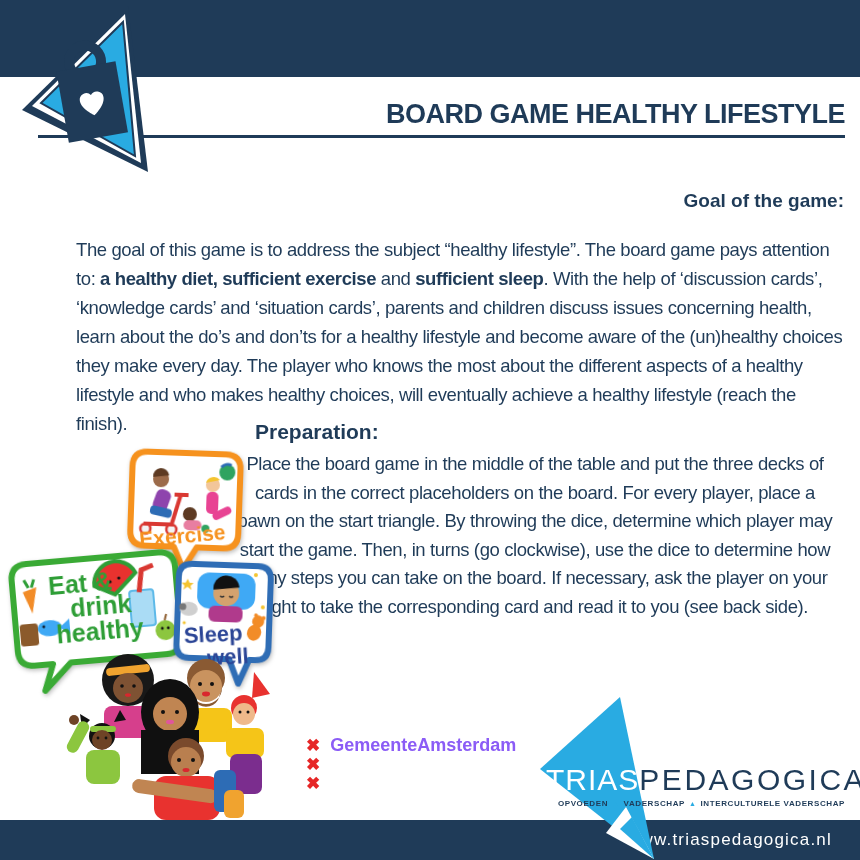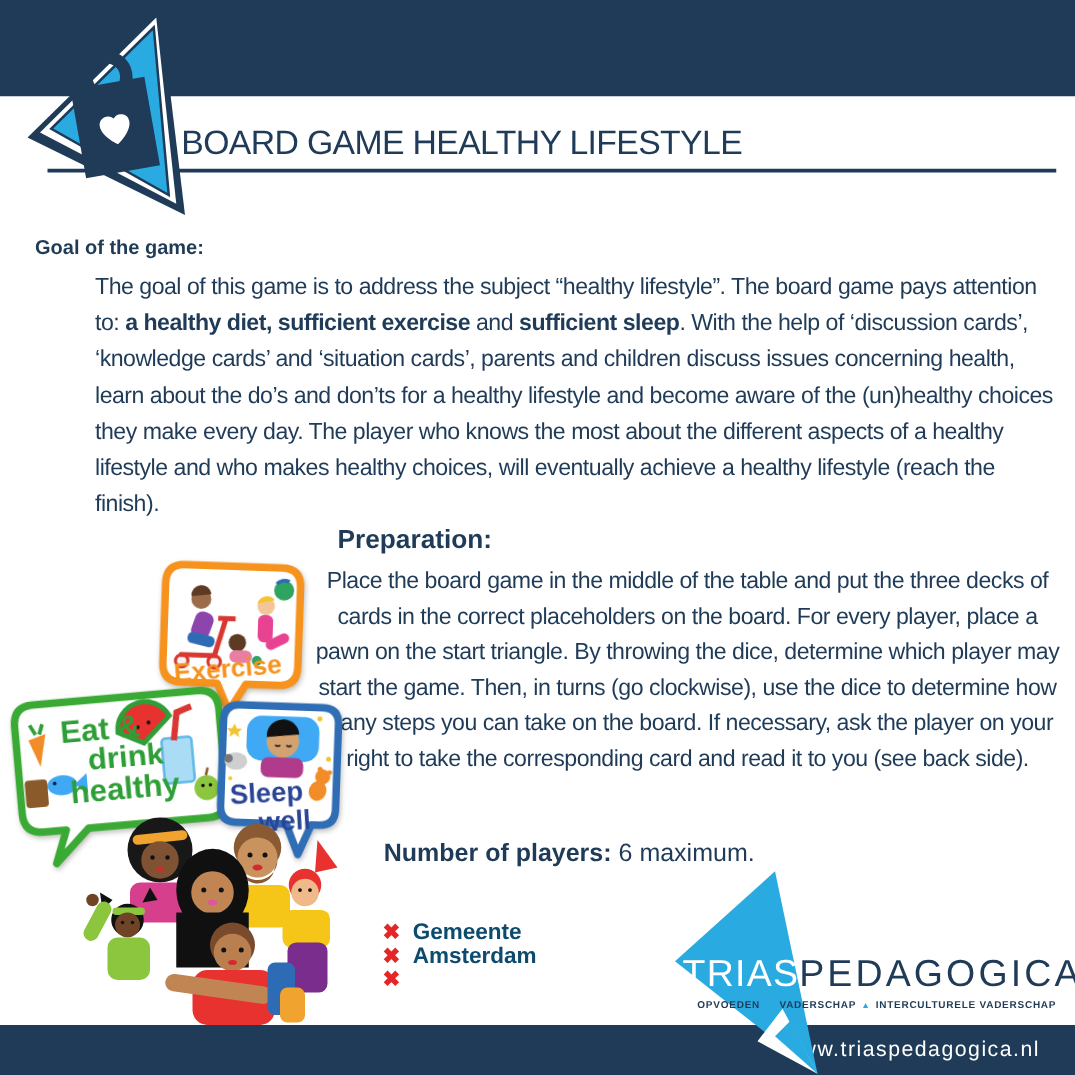--- a/index.html
+++ b/index.html
@@ -10,33 +10,33 @@
   }
 
   
   .top-bar { position:absolute; left:0; top:0; width:860px; height:77px; background:#1f3b58; z-index:1; }
   .top-title {
     position:absolute; left:0; top:0; width:860px; height:77px; line-height:77px;
     text-align:center; color:#ffffff; font-size:26px; font-weight:400; letter-spacing:4px;
   }
   .logo-mark { position:absolute; left:22px; top:6px; width:142px; height:166px; z-index:5; }
   .subtitle {
-    position:absolute; right:15px; top:99px; width:700px; 
-    font-size:27px; font-weight:normal; letter-spacing:-0.5px; color:#1f3b58; z-index:2;
+    position:absolute; right:15px; top:99px; width:700px; text-align:right;
+    font-size:27px; font-weight:bold; letter-spacing:-0.5px; color:#1f3b58; z-index:2;
   }
   .rule { position:absolute; left:38px; top:135px; width:807px; height:3px; background:#1f3b58; z-index:1; }
 
   
   .goal { position:absolute; left:28px; top:190px; width:816px; z-index:2; }
-  .goal h2 { font-size:16px; font-weight:bold; margin-bottom:6px; }
+  .goal h2 { font-size:19px; font-weight:bold; margin-bottom:23px;text-align:right; }
   .goal p  { font-size:18.5px; line-height:29px; letter-spacing:-0.4px;margin-left:48px; }
   .goal b  { font-weight:bold; }
 
   
-  .prep { position:absolute; left:250px; top:420px; width:600px; z-index:2; }
+  .prep { position:absolute; left:235px; top:420px; width:600px; z-index:2; }
   .prep h2 { font-size:21px; font-weight:bold; margin-left:20px; margin-bottom:6px; text-align:left; }
   .prep p  { font-size:18.5px; line-height:28.5px; letter-spacing:-0.4px; text-align:center; }
 
   .players { position:absolute; left:307px; top:672px; font-size:20px; z-index:2; }
   .players b { font-weight:bold; }
 
   
   .bubble { position:absolute; z-index:3; filter:drop-shadow(1px 2px 2px rgba(0,0,0,0.25)); }
   .bubble span { position:absolute; font-weight:bold; white-space:nowrap; }
   .bubble-exercise { left:126px; top:448px; width:118px; height:126px; transform:rotate(2deg); }
@@ -54,21 +54,21 @@
   .caption-pill {
     position:absolute; left:52px; top:800px; z-index:6;
     background:#ffffff; border:3px solid #d9272e; border-radius:17px;
     padding:4px 13px; font-size:15px; font-weight:bold; color:#1d1d1b; white-space:nowrap;
     box-shadow:1px 2px 2px rgba(0,0,0,0.25);
   }
 
   
   .gemeente { position:absolute; left:306px; top:736px; display:flex; gap:10px; z-index:2; }
   .gemeente .crosses { display:flex; flex-direction:column; color:#e62626; font-size:17px; line-height:19px; font-weight:bold; }
-  .gemeente .names { display:flex; flex-direction:column; color:#0c4a6e; font-size:18px; line-height:19px; font-weight:bold; }
+  .gemeente .names { display:flex; color:#8b5cf6; font-size:18px; line-height:19px; font-weight:bold; }
 
   
   .trias-triangle { position:absolute; left:536px; top:695px; width:122px; height:166px; z-index:4; }
   .trias-name {
     position:absolute; left:546px; top:763px; z-index:5; white-space:nowrap;
     font-size:30px; letter-spacing:1px;
   }
   .trias-name .bold { color:#ffffff; font-weight:normal; }
   .trias-name .light { color:#1f3b58; font-weight:400; letter-spacing:2.5px; }
   .trias-tagline {
@@ -109,23 +109,20 @@
   <section class="goal">
     <h2>Goal of the game:</h2>
     <p><span>The goal of this game is to address the subject “healthy lifestyle”. The board game pays attention to: </span><b>a healthy diet, sufficient exercise</b><span> and </span><b>sufficient sleep</b><span>. With the help of ‘discussion cards’, ‘knowledge cards’ and ‘situation cards’, parents and children discuss issues concerning health, learn about the do’s and don’ts for a healthy lifestyle and become aware of the (un)healthy choices they make every day. The player who knows the most about the different aspects of a healthy lifestyle and who makes healthy choices, will eventually achieve a healthy lifestyle (reach the finish).</span></p>
   </section>
 
   <section class="prep">
     <h2>Preparation:</h2>
     <p>Place the board game in the middle of the table and put the three decks of cards in the correct placeholders on the board. For every player, place a pawn on the start triangle. By throwing the dice, determine which player may start the game. Then, in turns (go clockwise), use the dice to determine how many steps you can take on the board. If necessary, ask the player on your right to take the corresponding card and read it to you (see back side).</p>
   </section>
 
-  <div class="players">
-    <b>Number of players:</b><span> 6 maximum.</span>
-  </div>
 
   <div class="bubble bubble-exercise">
     <svg viewBox="0 0 118 126" width="118" height="126">
       <path d="M20 5 H98 Q113 5 113 20 V84 Q113 99 98 99 H72 L59 121 L49 99 H20 Q5 99 5 84 V20 Q5 5 20 5 Z" fill="#ffffff" stroke="#f6921e" stroke-width="6" stroke-linejoin="round"></path>
 
       <g>
         <circle cx="20" cy="82" r="5" fill="#f3f3f3" stroke="#d93832" stroke-width="2.5"></circle>
         <circle cx="46" cy="82" r="5" fill="#f3f3f3" stroke="#d93832" stroke-width="2.5"></circle>
         <line x1="18" y1="77" x2="48" y2="77" stroke="#d93832" stroke-width="4"></line>
         <line x1="46" y1="77" x2="54" y2="48" stroke="#d93832" stroke-width="4"></line>

